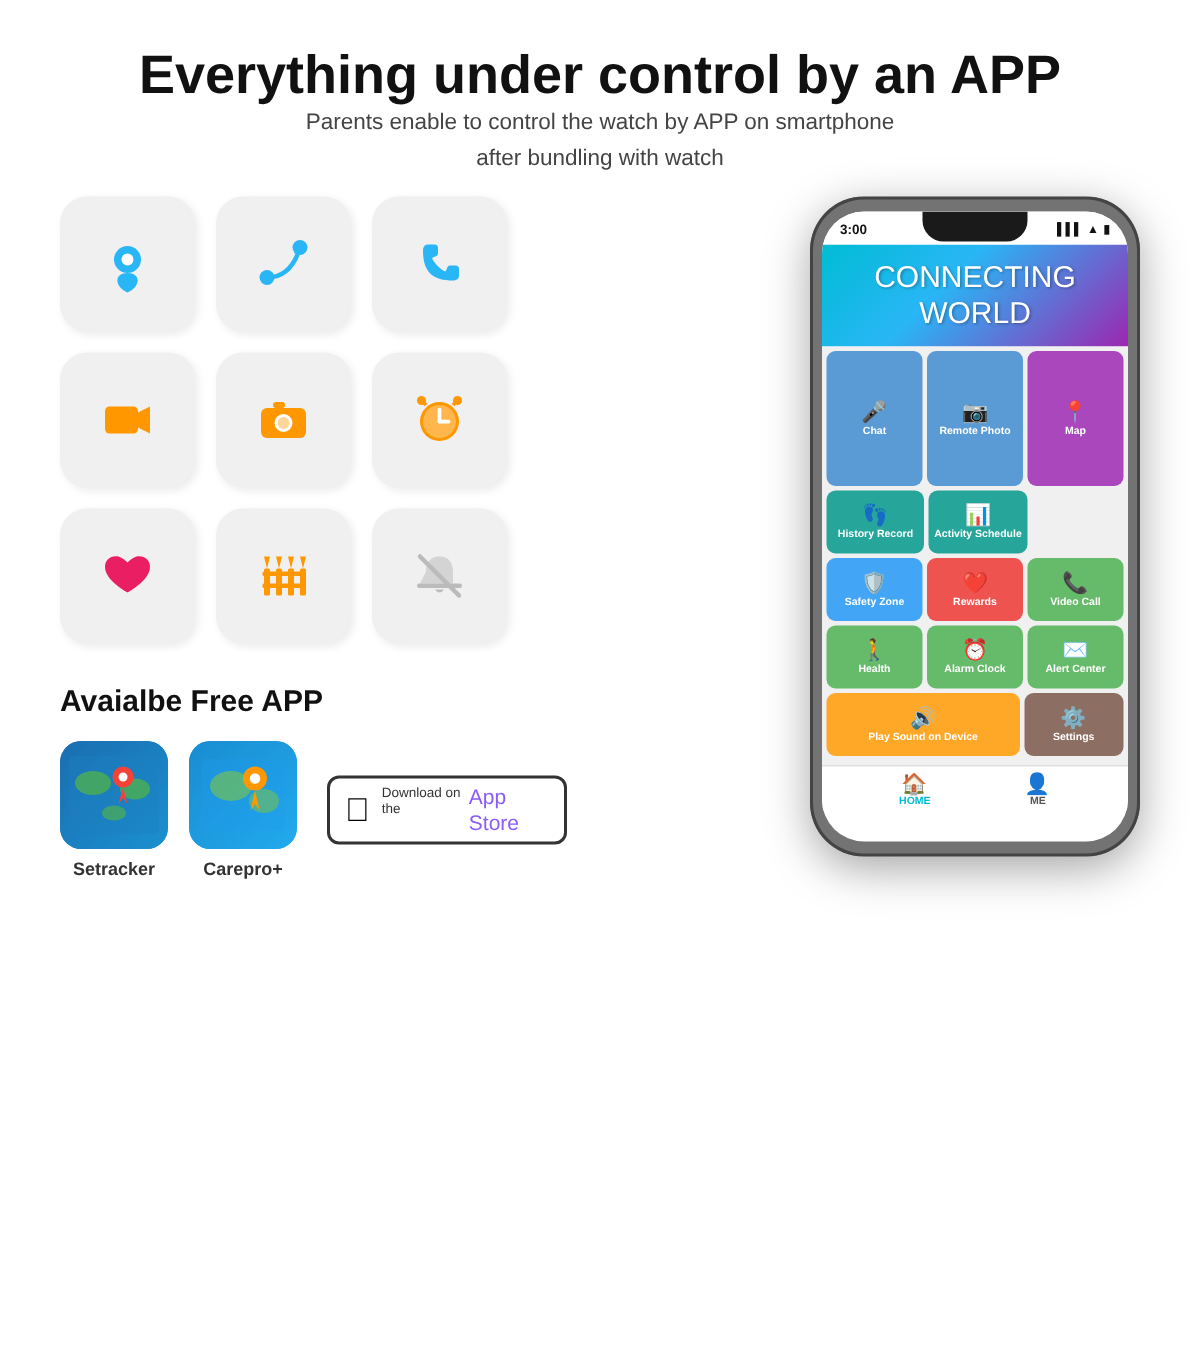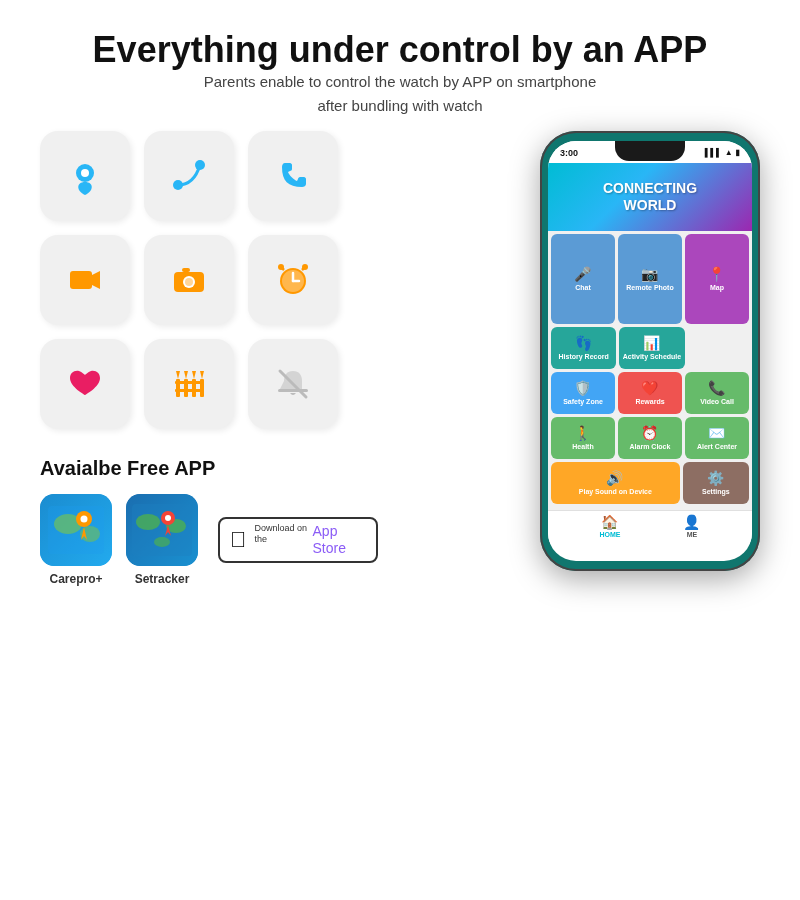--- a/index.html
+++ b/index.html
@@ -159,21 +159,21 @@
     .phone-mockup {
       width: 220px;
       flex-shrink: 0;
       position: relative;
       align-self: flex-start;
     }
 
     .phone-outer {
       width: 220px;
       height: 440px;
-      background: #0f766e;
+      background: #737373;
       border-radius: 36px;
       padding: 10px 8px;
       box-shadow: 0 8px 30px rgba(0,0,0,0.35), inset 0 0 0 2px #444;
       position: relative;
     }
 
     .phone-screen {
       width: 100%;
       height: 100%;
       background: #fff;
@@ -219,22 +219,22 @@
       height: 68px;
       background: linear-gradient(135deg, #00bcd4 0%, #29b6f6 40%, #9c27b0 100%);
       display: flex;
       align-items: center;
       justify-content: center;
       flex-direction: column;
     }
 
     .phone-app-header-text {
       color: #fff;
-      font-size: 14px;
-      font-weight: 700;
+      font-size: 20px;
+      font-weight: 400;
       text-align: center;
       text-shadow: 1px 1px 2px rgba(0,0,0,0.3);
       line-height: 1.2;
     }
 
     .phone-cell {
       border-radius: 6px;
       display: flex;
       flex-direction: column;
       align-items: center;
@@ -409,20 +409,45 @@
         </div>
 
       </div>
 
       <div class="free-app-section">
         <div class="free-app-title">Avaialbe Free APP</div>
 
         <div class="app-logos-row">
 
           <div class="app-logo-item">
+            <div class="app-logo-img setracker-logo">
+              <svg width="72" height="72" viewBox="0 0 72 72">
+                <defs>
+                  <linearGradient id="mapGrad" x1="0" y1="0" x2="1" y2="1">
+                    <stop offset="0%" stop-color="#1a6eb0"></stop>
+                    <stop offset="100%" stop-color="#1a90d0"></stop>
+                  </linearGradient>
+                </defs>
+                <rect width="72" height="72" fill="url(#mapGrad)" rx="14"></rect>
+
+                <rect x="6" y="10" width="60" height="52" rx="4" fill="#1e7fc0" opacity="0.4"></rect>
+
+                <ellipse cx="22" cy="28" rx="12" ry="8" fill="#4caf50" opacity="0.8"></ellipse>
+                <ellipse cx="50" cy="32" rx="10" ry="7" fill="#4caf50" opacity="0.8"></ellipse>
+                <ellipse cx="36" cy="48" rx="8" ry="5" fill="#4caf50" opacity="0.7"></ellipse>
+
+                <circle cx="42" cy="24" r="7" fill="#f44336"></circle>
+                <circle cx="42" cy="24" r="3" fill="#fff"></circle>
+                <path d="M42 31 L39 42 L42 38 L45 42 Z" fill="#f44336"></path>
+              </svg>
+            </div>
+            <span class="app-logo-label">Setracker</span>
+          </div>
+
+          <div class="app-logo-item">
             <div class="app-logo-img carepro-logo">
               <svg width="72" height="72" viewBox="0 0 72 72">
                 <defs>
                   <linearGradient id="cpGrad" x1="0" y1="0" x2="1" y2="1">
                     <stop offset="0%" stop-color="#1a8cd0"></stop>
                     <stop offset="100%" stop-color="#22aaee"></stop>
                   </linearGradient>
                 </defs>
                 <rect width="72" height="72" fill="url(#cpGrad)" rx="14"></rect>
 
@@ -431,45 +456,20 @@
                 <ellipse cx="50" cy="40" rx="10" ry="8" fill="#66bb6a" opacity="0.7"></ellipse>
 
                 <circle cx="44" cy="25" r="8" fill="#ff9800"></circle>
                 <circle cx="44" cy="25" r="3.5" fill="#fff"></circle>
                 <path d="M44 33 L41 46 L44 42 L47 46 Z" fill="#ff9800"></path>
               </svg>
             </div>
             <span class="app-logo-label">Carepro+</span>
           </div>
 
-          <div class="app-logo-item">
-            <div class="app-logo-img setracker-logo">
-              <svg width="72" height="72" viewBox="0 0 72 72">
-                <defs>
-                  <linearGradient id="mapGrad" x1="0" y1="0" x2="1" y2="1">
-                    <stop offset="0%" stop-color="#1a6eb0"></stop>
-                    <stop offset="100%" stop-color="#1a90d0"></stop>
-                  </linearGradient>
-                </defs>
-                <rect width="72" height="72" fill="url(#mapGrad)" rx="14"></rect>
-
-                <rect x="6" y="10" width="60" height="52" rx="4" fill="#1e7fc0" opacity="0.4"></rect>
-
-                <ellipse cx="22" cy="28" rx="12" ry="8" fill="#4caf50" opacity="0.8"></ellipse>
-                <ellipse cx="50" cy="32" rx="10" ry="7" fill="#4caf50" opacity="0.8"></ellipse>
-                <ellipse cx="36" cy="48" rx="8" ry="5" fill="#4caf50" opacity="0.7"></ellipse>
-
-                <circle cx="42" cy="24" r="7" fill="#f44336"></circle>
-                <circle cx="42" cy="24" r="3" fill="#fff"></circle>
-                <path d="M42 31 L39 42 L42 38 L45 42 Z" fill="#f44336"></path>
-              </svg>
-            </div>
-            <span class="app-logo-label">Setracker</span>
-          </div>
-
           <div class="store-buttons">
 
             <div class="store-btn">
               <span class="store-btn-icon"></span>
               <div class="store-btn-text">
                 <span class="store-btn-small">Download on the</span>
                 <span class="store-btn-big">App Store</span>
               </div>
             </div>
 

